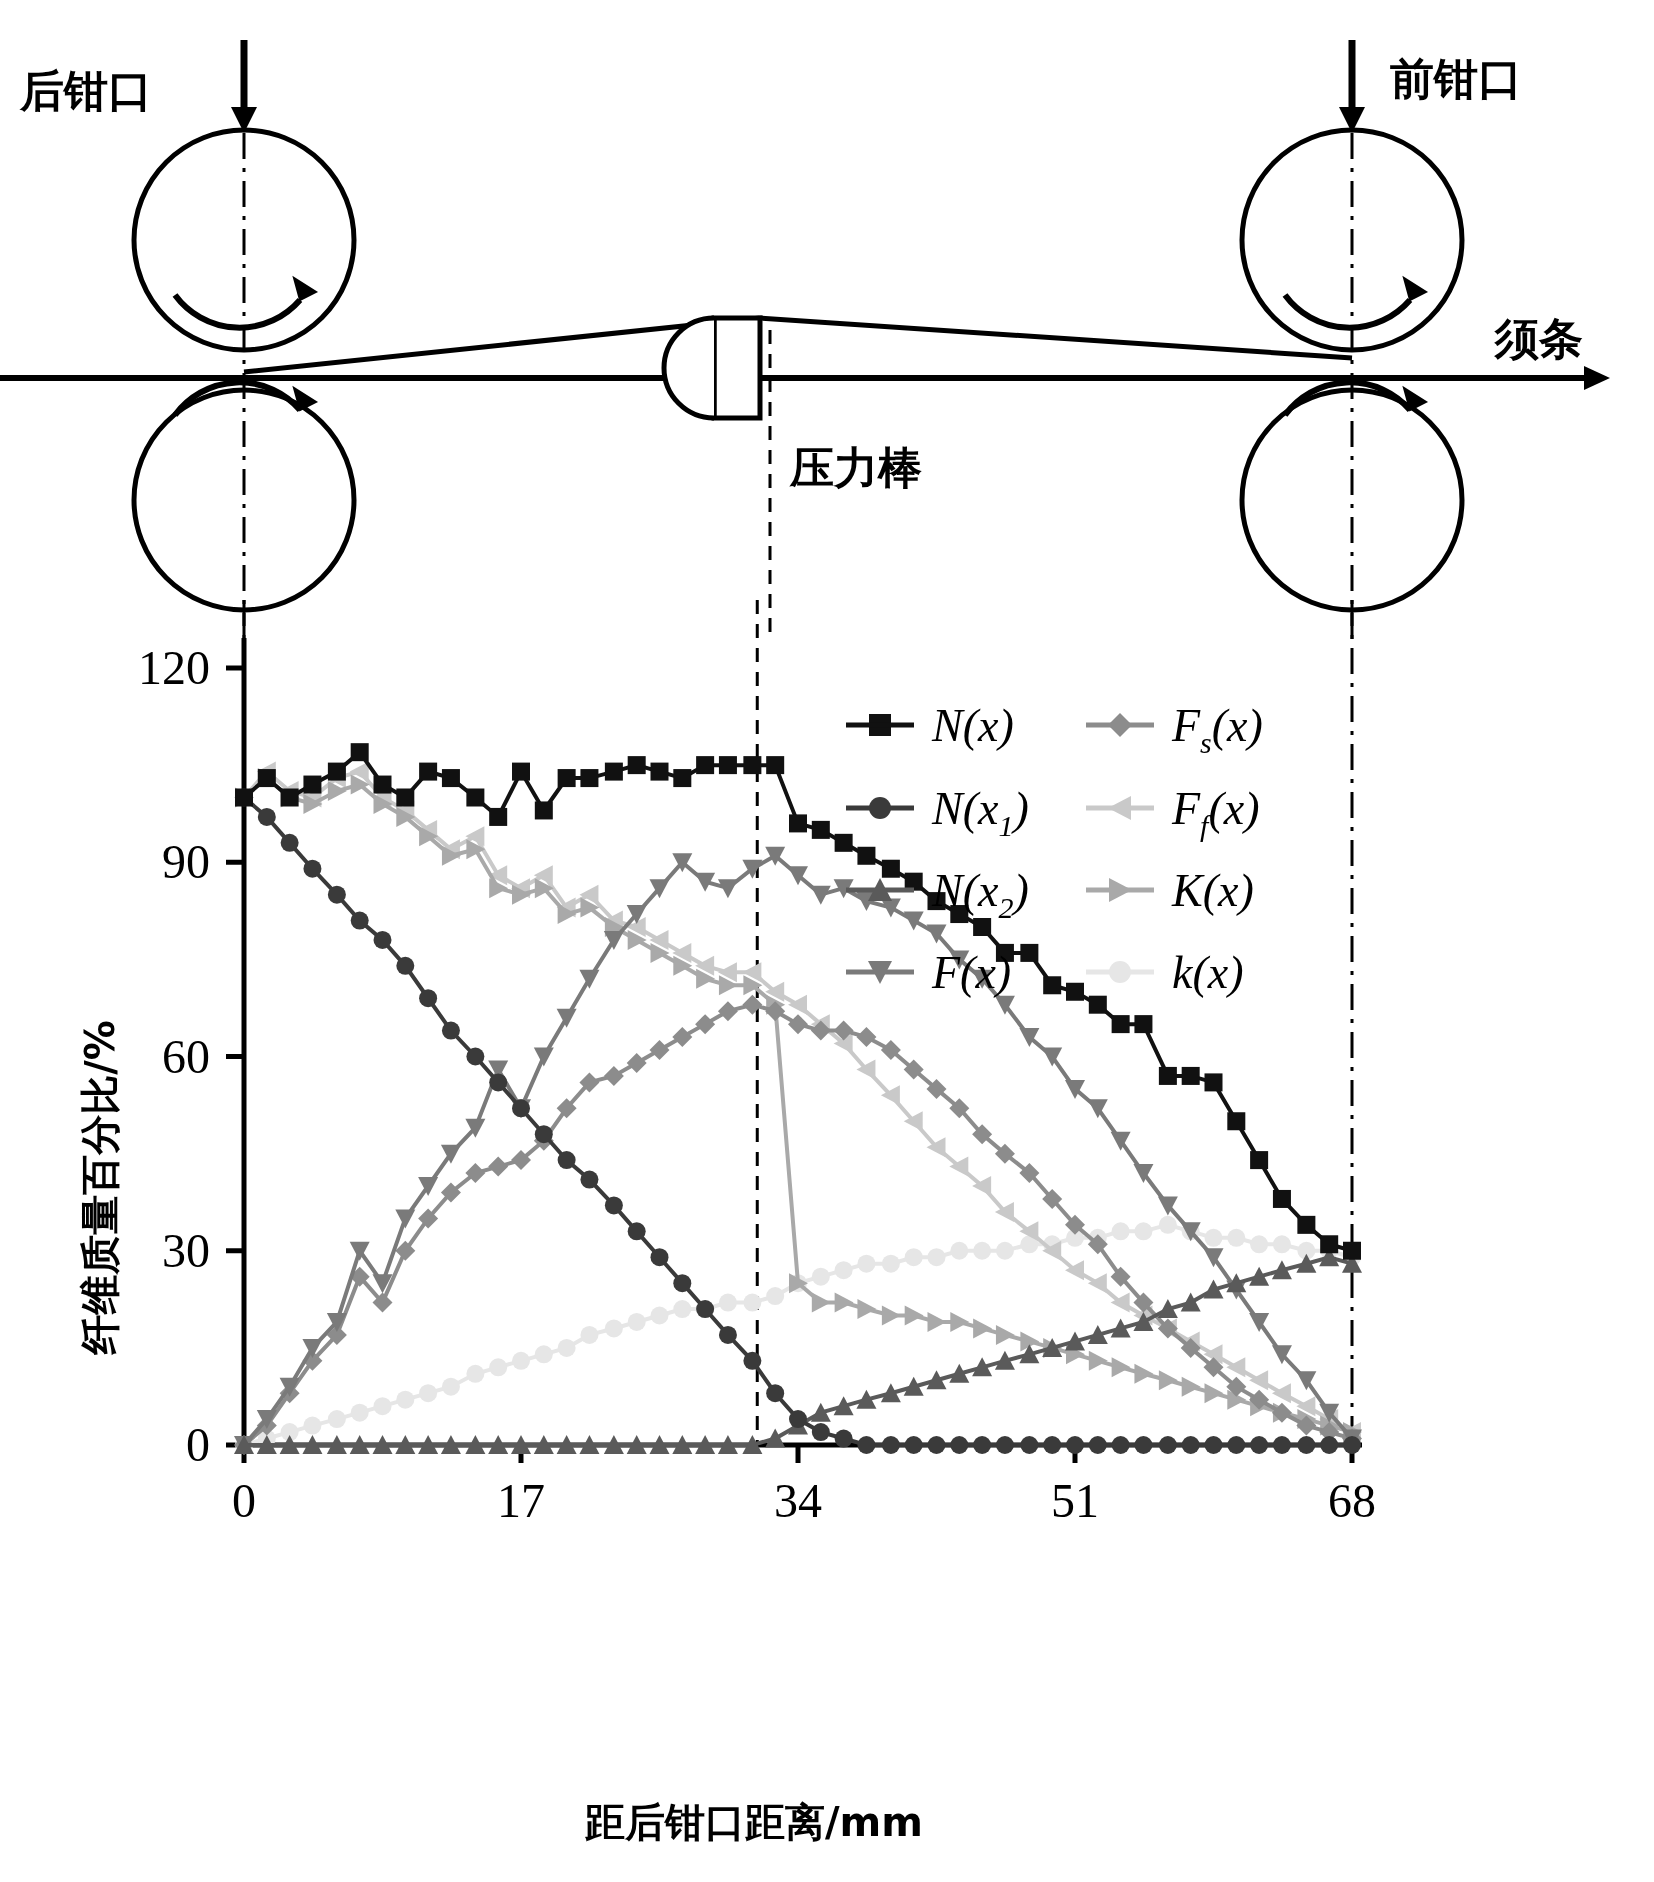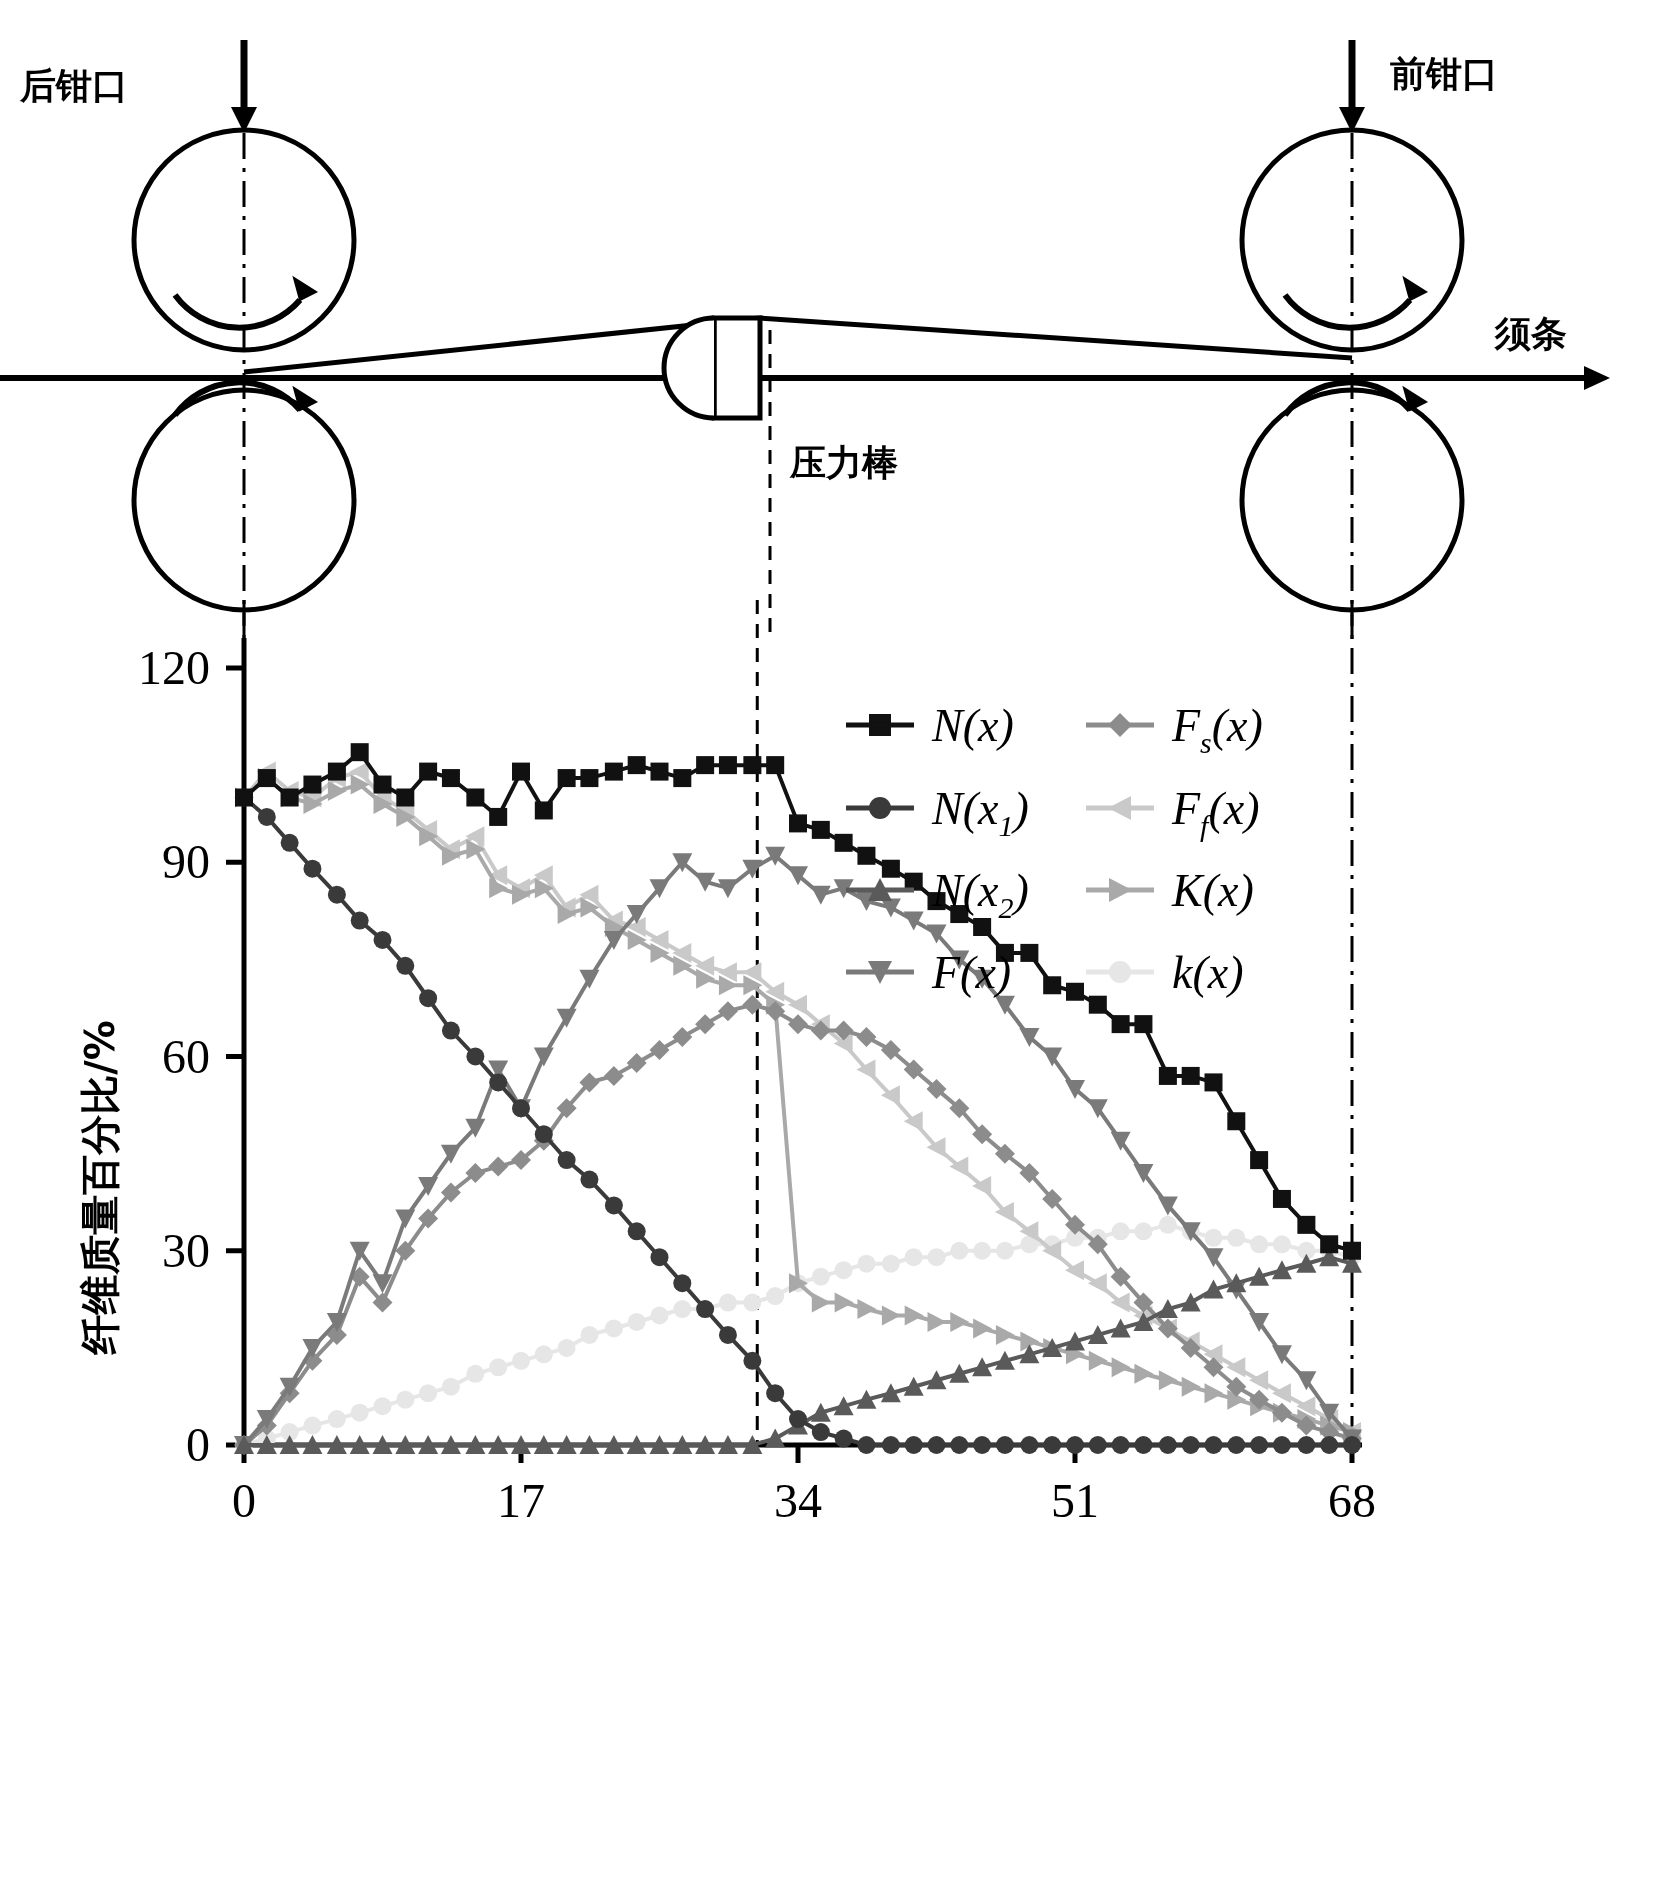--- a/index.html
+++ b/index.html
@@ -2,21 +2,21 @@
 <html><head>
 <meta charset="utf-8">
 <style>
   html,body{margin:0;padding:0;background:#fff;}
   body{width:1654px;height:1882px;position:relative;font-family:"Liberation Serif",serif;color:#000;overflow:hidden;}
   #stage{position:absolute;left:0;top:0;width:1654px;height:1882px;}
   .lbl{position:absolute;white-space:nowrap;}
   #diagram{position:absolute;left:0;top:0;width:1654px;height:640px;}
   #chartwrap{position:absolute;left:0;top:600px;width:1654px;height:1282px;}
   .axis-title{font-family:"DejaVu Sans",sans-serif;font-weight:700;font-size:40px;}
-  .diag-txt{font-family:"DejaVu Sans",sans-serif;font-weight:700;font-size:36px;}
+  .diag-txt{font-family:"DejaVu Sans",sans-serif;font-weight:700;font-size:44px;}
 </style>
 </head>
 <body>
 
 <div id="stage">
 
   <div id="diagram">
     <svg width="1654" height="640" viewBox="0 0 1654 640">
 
       <circle cx="244" cy="240" r="110" fill="none" stroke="#000" stroke-width="5"></circle>
@@ -525,15 +525,16 @@
           <text x="1172" y="306" font-size="46" font-style="italic" font-family="Liberation Serif, serif" fill="#000">K(x)</text>
           <polygon points="880,384 892,361 868,361" fill="#7a7a7a"></polygon>
           <line x1="846" y1="372" x2="914" y2="372" stroke="#7a7a7a" stroke-width="5"></line>
           <text x="932" y="388" font-size="46" font-style="italic" font-family="Liberation Serif, serif" fill="#000">F(x)</text>
           <circle cx="1120" cy="372" r="11" fill="#e6e6e6"></circle>
           <line x1="1086" y1="372" x2="1154" y2="372" stroke="#e6e6e6" stroke-width="5"></line>
           <text x="1172" y="388" font-size="46" font-style="italic" font-family="Liberation Serif, serif" fill="#000">k(x)</text>
         </g>
       </svg>
 
+    <div class="lbl axis-title" style="left:585px;top:1195px;">距后钳口距离/mm</div>
     <div class="lbl axis-title" style="left:-180px;top:560px;width:560px;text-align:center;transform:rotate(-90deg);transform-origin:center;">纤维质量百分比/%</div>
   </div>
 </div>
 
 </body></html>

